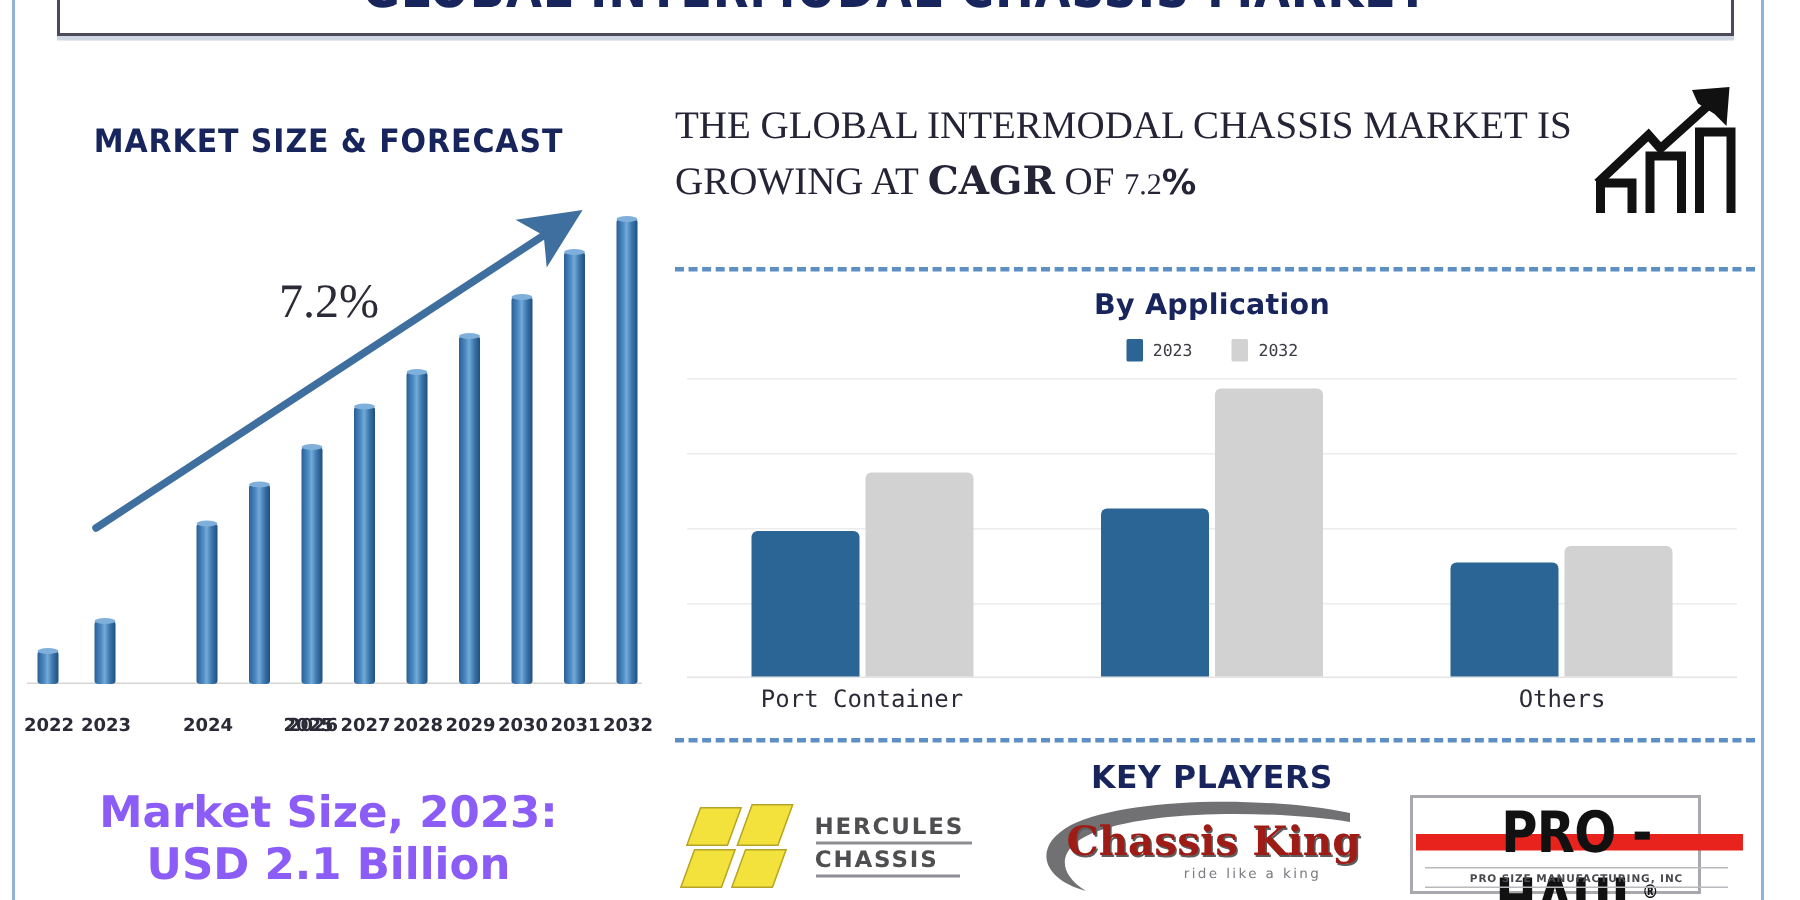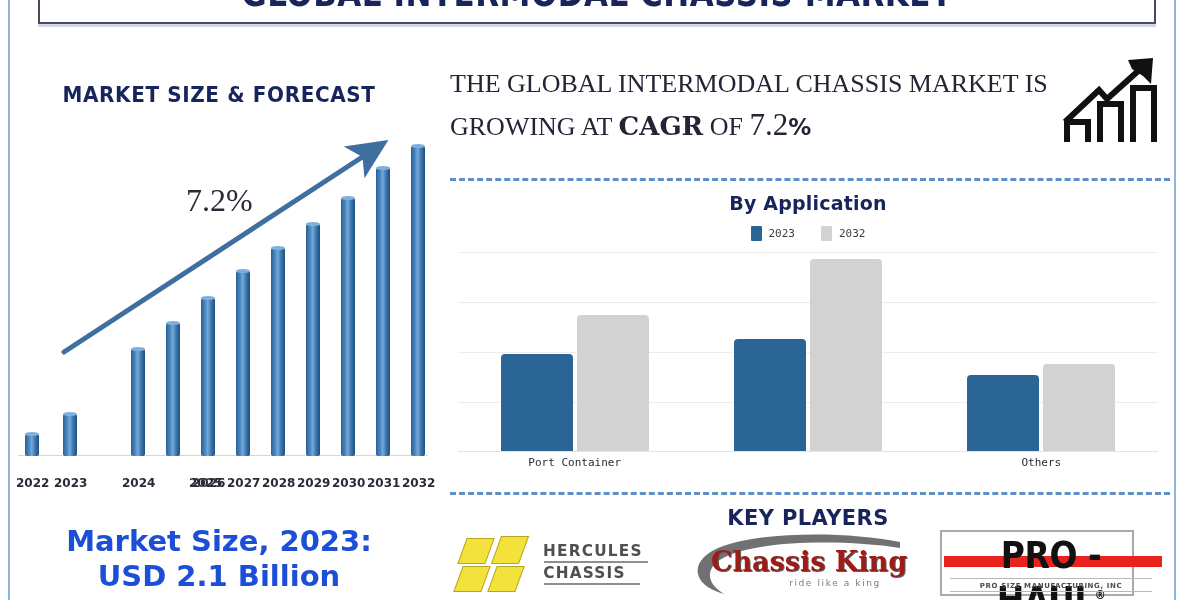--- a/index.html
+++ b/index.html
@@ -61,33 +61,33 @@
 
   .years{position:absolute;left:8px;top:430px;width:410px;height:22px;}
   .yr{
     position:absolute;top:12px;font-family:"DejaVu Sans", sans-serif;
     font-weight:bold;font-size:12px;color:#2b2b38;white-space:nowrap;
   }
 
   .mkt-size{
     position:absolute;left:0;top:490px;width:418px;text-align:center;
     font-family:"DejaVu Sans", sans-serif;font-weight:bold;font-size:29px;
-    line-height:1.22;color:#1d4ed8;
+    line-height:1.22;color:#8b5cf6;
   }
 
   
   .right-panel{position:absolute;left:440px;top:0;width:736px;height:600px;}
 
   .lede{
     position:absolute;left:10px;top:66px;width:600px;
     font-family:"Liberation Serif", serif;font-size:26px;line-height:1.42;
     color:#242436;
   }
   .lede b{font-family:"DejaVu Serif", serif;font-weight:bold;}
-  .lede .pct{font-family:"Liberation Serif", serif;font-size:31px;}
+  .lede .pct{font-family:"Liberation Serif", serif;font-size:20px;}
   .lede .pctsym{font-family:"DejaVu Sans", sans-serif;font-weight:bold;font-size:23px;}
 
   .growth-icon{position:absolute;left:615px;top:52px;width:118px;height:95px;}
 
   .dash-div{
     position:absolute;left:10px;width:720px;height:0;
     border-top:3px dashed #5e8fc4;
   }
   .dash-top{top:178px;}
   .dash-bottom{top:492px;}
@@ -106,21 +106,21 @@
   .lg-label{font-family:"DejaVu Sans Mono", monospace;font-size:11px;color:#3c3c46;}
 
   
   .app-chart{position:absolute;left:18px;top:252px;width:700px;height:200px;}
   .grid-l{position:absolute;left:0;width:700px;height:1px;background:#ececec;}
   .app-base{position:absolute;left:0;bottom:0;width:700px;height:1px;background:#e4e4e4;}
   .abar{position:absolute;bottom:1px;border-radius:4px 4px 0 0;}
   .cat-labels{position:absolute;left:18px;top:456px;width:700px;height:22px;}
   .cat{
     position:absolute;top:0;text-align:center;
-    font-family:"DejaVu Sans Mono", monospace;font-size:11px;color:#2b2b38;
+    font-family:"DejaVu Sans Mono", monospace;font-size:16px;color:#2b2b38;
   }
 
   
   .kp-title{
     position:absolute;left:0;top:506px;width:736px;text-align:center;
     font-family:"DejaVu Sans", sans-serif;font-weight:bold;font-size:21px;
     color:#17255c;letter-spacing:.4px;
   }
   .logos{position:absolute;left:0;top:534px;width:736px;height:64px;}
 

